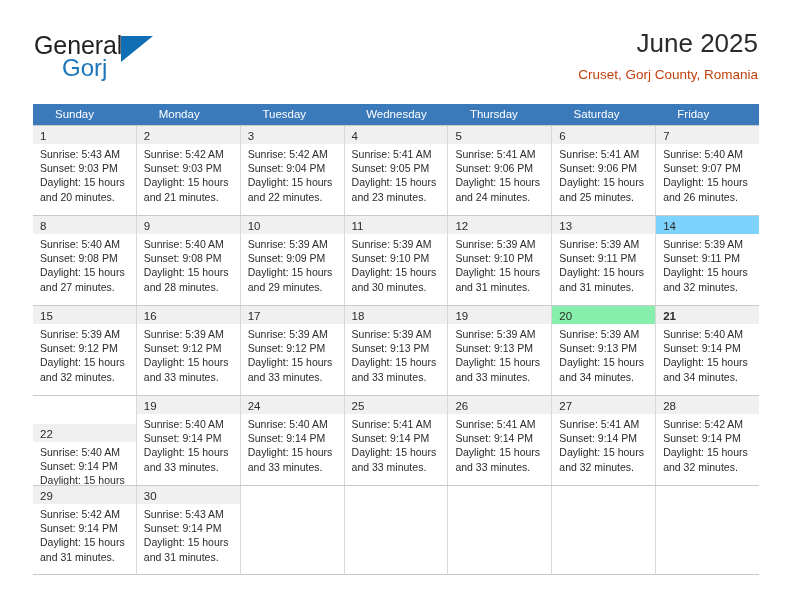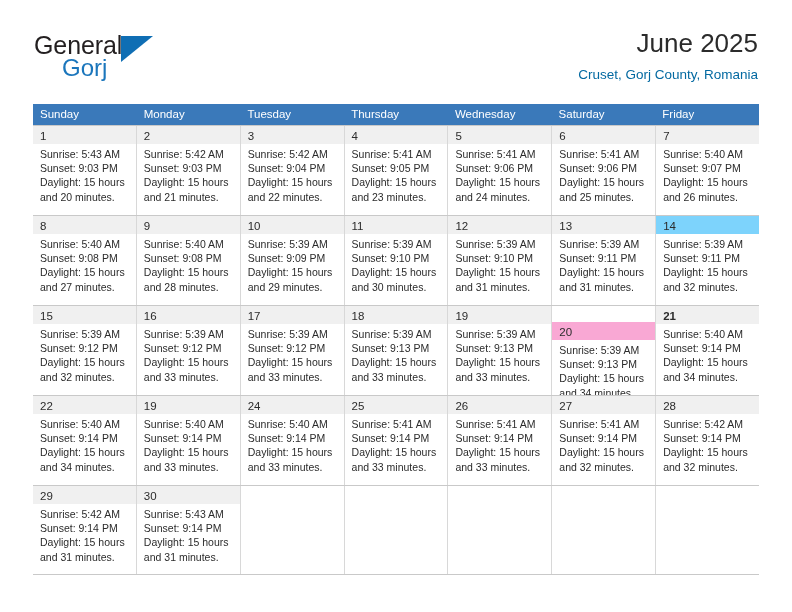--- a/index.html
+++ b/index.html
@@ -69,21 +69,21 @@
     text-align: right;
   }
   .cal-title {
     font-size: 26px;
     color: #2b2b2b;
     line-height: 30px;
     white-space: nowrap;
   }
   .cal-sub {
     font-size: 13.5px;
-    color: #0369a1;
+    color: #c2410c;
     line-height: 18px;
     margin-top: 8px;
     white-space: nowrap;
   }
 
   
   .calendar {
     position: absolute;
     left: 33px;
     top: 104px;
@@ -92,21 +92,21 @@
   .weekdays {
     display: flex;
     background: #3a79ba;
     height: 21px;
   }
   .weekday {
     flex: 1 1 0;
     color: #ffffff;
     font-size: 11.5px;
     line-height: 21px;
-    padding-left: 7px;
+    padding-left: 22px;
     white-space: nowrap;
     overflow: hidden;
   }
 
   .week {
     display: flex;
     border-top: 1px solid #c9c9c9;
     height: 90px;
   }
   .week.last { border-bottom: 1px solid #c9c9c9; }
@@ -161,22 +161,22 @@
     </div>
 
   </div>
 
   <div class="calendar">
 
     <div class="weekdays" style="background: rgb(58, 121, 186);">
       <div class="weekday" style="color: rgb(255, 255, 255);">Sunday</div>
       <div class="weekday" style="color: rgb(255, 255, 255);">Monday</div>
       <div class="weekday" style="color: rgb(255, 255, 255);">Tuesday</div>
+      <div class="weekday" style="color: rgb(255, 255, 255);">Wednesday</div>
       <div class="weekday" style="color: rgb(255, 255, 255);">Thursday</div>
-      <div class="weekday" style="color: rgb(255, 255, 255);">Wednesday</div>
       <div class="weekday" style="color: rgb(255, 255, 255);">Saturday</div>
       <div class="weekday" style="color: rgb(255, 255, 255);">Friday</div>
     </div>
 
     <div id="weeks-host">
         <div class="week">
           <div class="day">
             <div class="day-num-strip" style="background: rgb(240, 240, 240);"><span class="day-num">1</span></div>
             <div class="day-info">
               <div>Sunrise: 5:43 AM</div>
@@ -345,41 +345,41 @@
           <div class="day">
             <div class="day-num-strip" style="background: rgb(240, 240, 240);"><span class="day-num">19</span></div>
             <div class="day-info">
               <div>Sunrise: 5:39 AM</div>
               <div>Sunset: 9:13 PM</div>
               <div>Daylight: 15 hours</div>
               <div>and 33 minutes.</div>
             </div>
           </div>
           <div class="day">
-            <div class="day-num-strip" style="background: #f9a8d4; margin-top: 16px;"><span class="day-num">20</span></div>
+            <div class="day-num-strip" style="background: #86efac;"><span class="day-num">20</span></div>
             <div class="day-info">
               <div>Sunrise: 5:39 AM</div>
               <div>Sunset: 9:13 PM</div>
               <div>Daylight: 15 hours</div>
               <div>and 34 minutes.</div>
             </div>
           </div>
           <div class="day">
             <div class="day-num-strip" style="background: rgb(240, 240, 240); font-weight: bold;"><span class="day-num">21</span></div>
             <div class="day-info">
               <div>Sunrise: 5:40 AM</div>
               <div>Sunset: 9:14 PM</div>
               <div>Daylight: 15 hours</div>
               <div>and 34 minutes.</div>
             </div>
           </div>
         </div>
         <div class="week">
           <div class="day">
-            <div class="day-num-strip" style="background: rgb(240, 240, 240);"><span class="day-num">22</span></div>
+            <div class="day-num-strip" style="background: rgb(240, 240, 240); margin-top: 28px;"><span class="day-num">22</span></div>
             <div class="day-info">
               <div>Sunrise: 5:40 AM</div>
               <div>Sunset: 9:14 PM</div>
               <div>Daylight: 15 hours</div>
               <div>and 34 minutes.</div>
             </div>
           </div>
           <div class="day">
             <div class="day-num-strip" style="background: rgb(240, 240, 240);"><span class="day-num">19</span></div>
             <div class="day-info">

